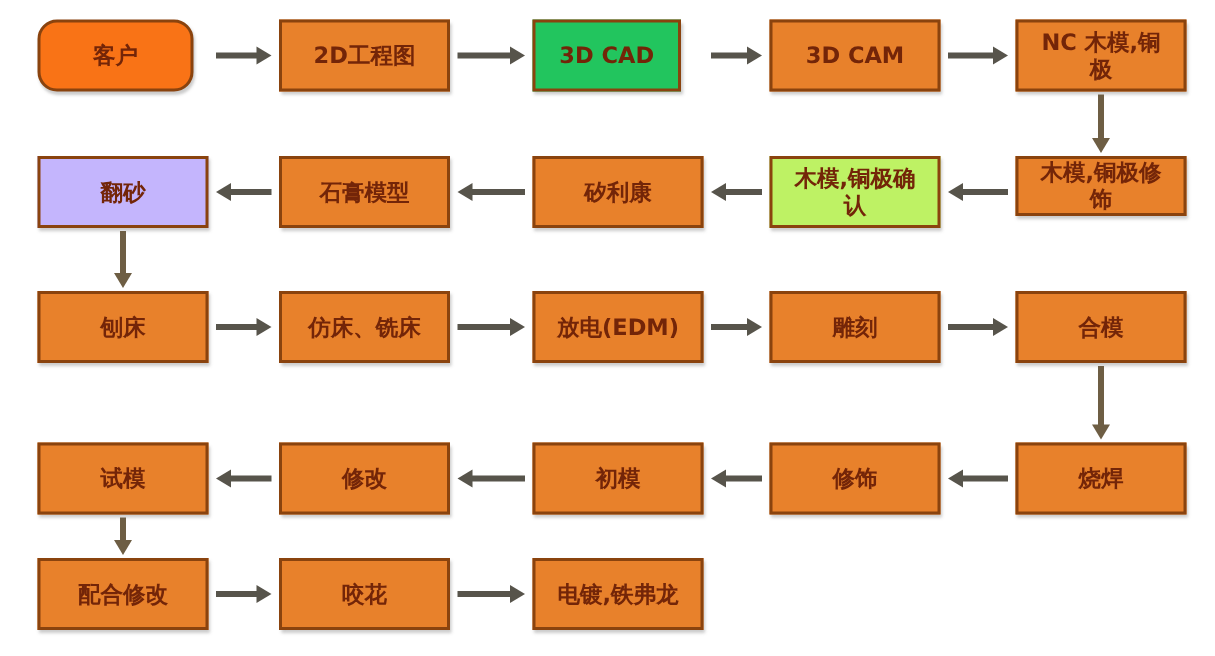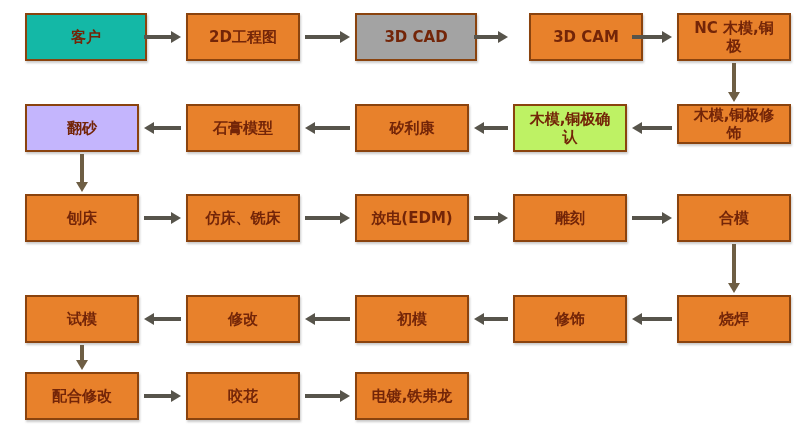--- a/index.html
+++ b/index.html
@@ -32,24 +32,24 @@
   }
   .arrow-wrap { position: absolute; }
   .shaft-h { position: absolute; height: 4px; }
   .shaft-v { position: absolute; width: 4px; }
   .head { position: absolute; width: 0; height: 0; }
 </style>
 </head>
 <body>
 
 <div id="canvas">
-    <div class="node" style="left: 25px; top: 13px; width: 122px; height: 48px; background: #14b8a6; border-color: rgb(138, 67, 14); color: rgb(115, 37, 8);">客户</div>
+    <div class="node" style="left: 25px; top: 13px; width: 104px; height: 48px; background: #f97316; border-color: rgb(138, 67, 14); color: rgb(115, 37, 8); border-radius: 13px;">客户</div>
     <div class="node" style="left: 186px; top: 13px; width: 114px; height: 48px; background: rgb(232, 129, 43); border-color: rgb(138, 67, 14); color: rgb(115, 37, 8);">2D工程图</div>
-    <div class="node" style="left: 355px; top: 13px; width: 122px; height: 48px; background: #a3a3a3; border-color: rgb(138, 67, 14); color: rgb(115, 37, 8);">3D CAD</div>
-    <div class="node" style="left: 513px; top: 13px; width: 114px; height: 48px; background: rgb(232, 129, 43); border-color: rgb(138, 67, 14); color: rgb(115, 37, 8); margin-left: 16px;">3D CAM</div>
+    <div class="node" style="left: 355px; top: 13px; width: 99px; height: 48px; background: #22c55e; border-color: rgb(138, 67, 14); color: rgb(115, 37, 8);">3D CAD</div>
+    <div class="node" style="left: 513px; top: 13px; width: 114px; height: 48px; background: rgb(232, 129, 43); border-color: rgb(138, 67, 14); color: rgb(115, 37, 8);">3D CAM</div>
     <div class="node" style="left: 677px; top: 13px; width: 114px; height: 48px; background: rgb(232, 129, 43); border-color: rgb(138, 67, 14); color: rgb(115, 37, 8);">NC 木模,铜极</div>
     <div class="node" style="left: 25px; top: 104px; width: 114px; height: 48px; background: #c4b5fd; border-color: rgb(138, 67, 14); color: rgb(115, 37, 8);">翻砂</div>
     <div class="node" style="left: 186px; top: 104px; width: 114px; height: 48px; background: rgb(232, 129, 43); border-color: rgb(138, 67, 14); color: rgb(115, 37, 8);">石膏模型</div>
     <div class="node" style="left: 355px; top: 104px; width: 114px; height: 48px; background: rgb(232, 129, 43); border-color: rgb(138, 67, 14); color: rgb(115, 37, 8);">矽利康</div>
     <div class="node" style="left: 513px; top: 104px; width: 114px; height: 48px; background: #bef264; border-color: rgb(138, 67, 14); color: rgb(115, 37, 8);">木模,铜极确认</div>
     <div class="node" style="left: 677px; top: 104px; width: 114px; height: 40px; background: rgb(232, 129, 43); border-color: rgb(138, 67, 14); color: rgb(115, 37, 8);">木模,铜极修饰</div>
     <div class="node" style="left: 25px; top: 194px; width: 114px; height: 48px; background: rgb(232, 129, 43); border-color: rgb(138, 67, 14); color: rgb(115, 37, 8);">刨床</div>
     <div class="node" style="left: 186px; top: 194px; width: 114px; height: 48px; background: rgb(232, 129, 43); border-color: rgb(138, 67, 14); color: rgb(115, 37, 8);">仿床、铣床</div>
     <div class="node" style="left: 355px; top: 194px; width: 114px; height: 48px; background: rgb(232, 129, 43); border-color: rgb(138, 67, 14); color: rgb(115, 37, 8);">放电(EDM)</div>
     <div class="node" style="left: 513px; top: 194px; width: 114px; height: 48px; background: rgb(232, 129, 43); border-color: rgb(138, 67, 14); color: rgb(115, 37, 8);">雕刻</div>

